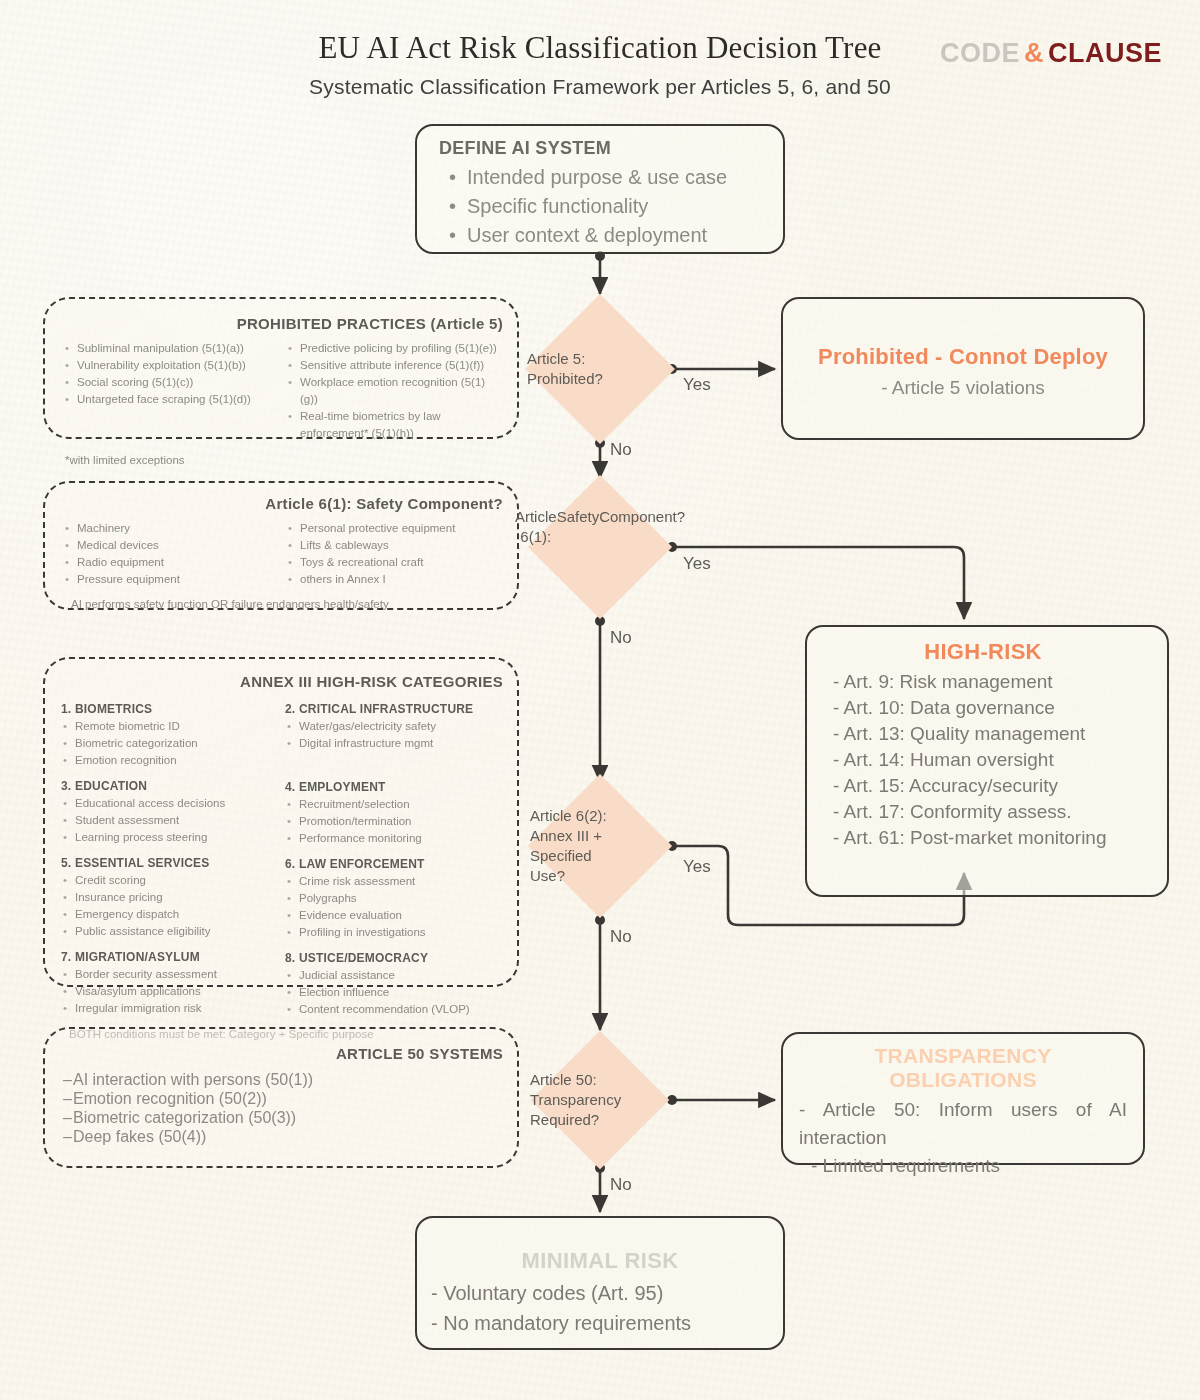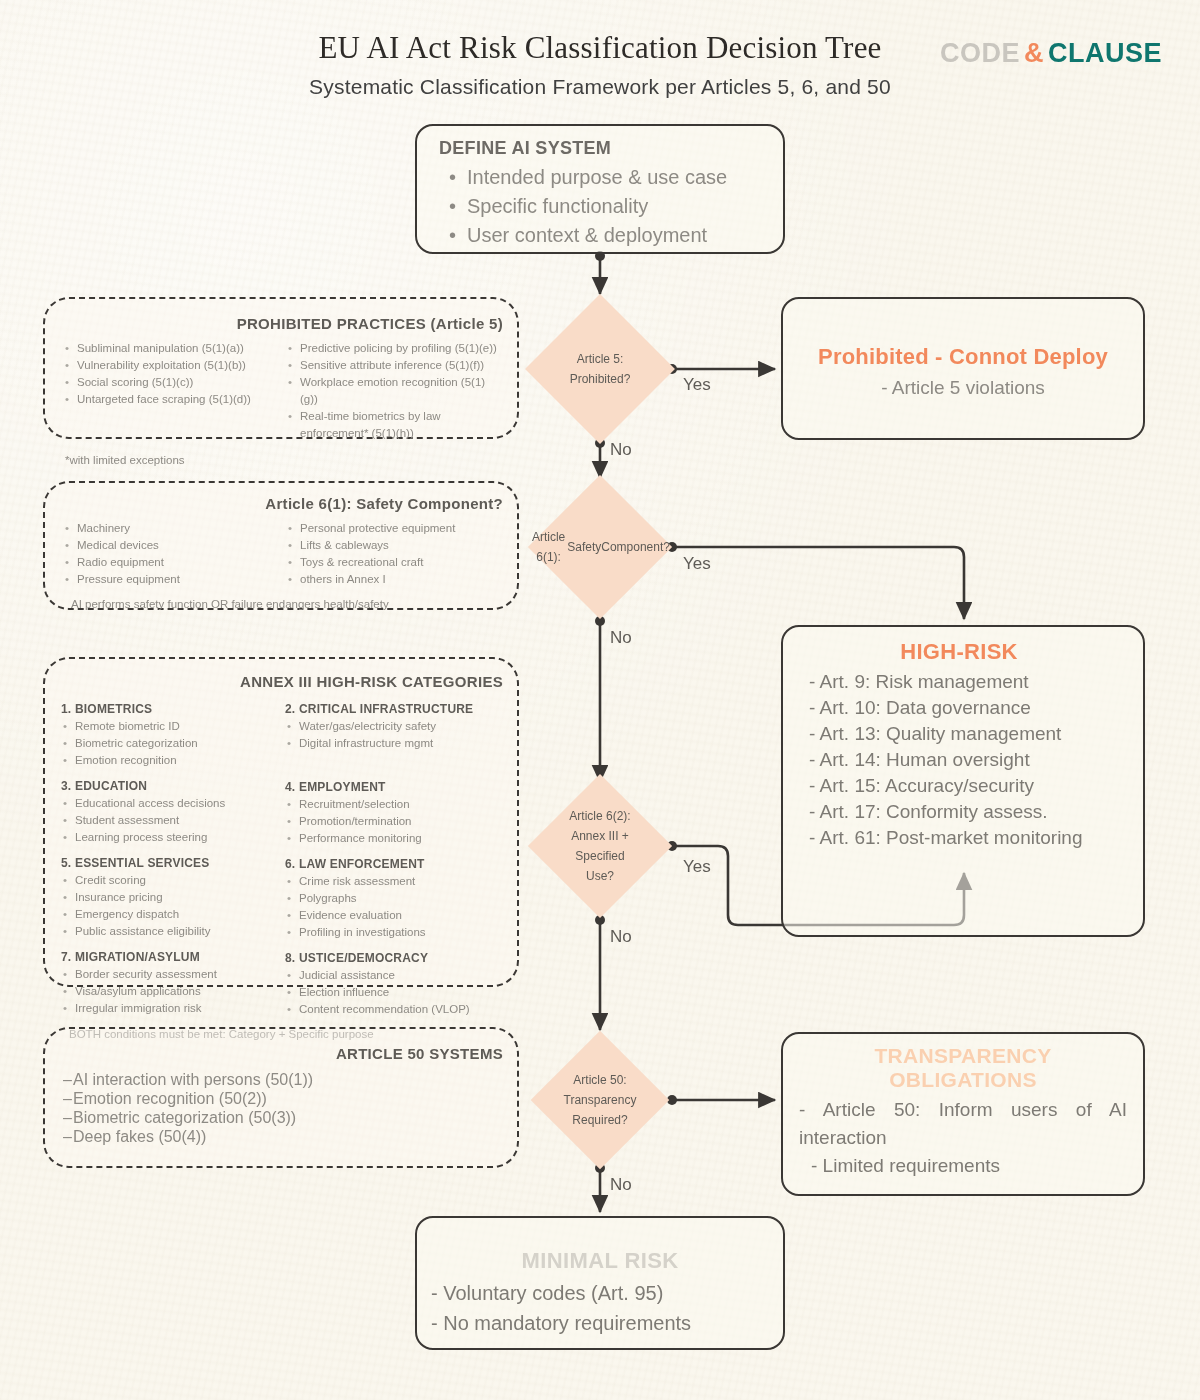--- a/index.html
+++ b/index.html
@@ -53,21 +53,21 @@
     position: absolute;
     right: 38px;
     top: 38px;
     font-size: 27px;
     font-weight: bold;
     letter-spacing: 0.5px;
     white-space: nowrap;
   }
   .logo .lg-code { color: #c9c6bf; }
   .logo .lg-amp  { color: #f2895c; margin: 0 4px; }
-  .logo .lg-clause { color: #0f766e; }
+  .logo .lg-clause { color: #7f1d1d; }
 
   
   .node {
     position: absolute;
     border: 2.5px solid #3a3734;
     border-radius: 18px;
     background: rgba(252,249,241,0.55);
     z-index: 3;
   }
   .node-dashed {
@@ -95,50 +95,50 @@
     left: 10px;
     color: #8d8a84;
   }
 
   
   #prohibited-box { left: 781px; top: 297px; width: 364px; height: 143px; }
   .prohibited-inner { padding-top: 45px; text-align: center; }
   .prohibited-title { font-size: 22px; font-weight: bold; color: #f2895c; letter-spacing: 0.2px; }
   .prohibited-sub { font-size: 19px; color: #8d8a84; margin-top: 7px; }
 
-  #highrisk-box { left: 781px; top: 625px; width: 364px; height: 312px; padding: 12px 8px 0 0; }
+  #highrisk-box { left: 805px; top: 625px; width: 364px; height: 272px; padding: 12px 8px 0 0; }
   .hr-title { text-align: center; font-size: 22px; font-weight: bold; color: #f2895c; letter-spacing: 0.3px; }
   .hr-list { list-style: none; padding-left: 26px; margin-top: 4px; }
   .hr-list li { font-size: 19px; color: #7d7a74; line-height: 26px; }
 
-  #transparency-box { left: 781px; top: 1032px; width: 364px; height: 164px; padding: 10px 16px 0 16px; }
+  #transparency-box { left: 781px; top: 1032px; width: 364px; height: 133px; padding: 10px 16px 0 16px; }
   .tr-title { text-align: center; font-size: 21px; font-weight: bold; color: #fad0b0; letter-spacing: 0.3px; }
   .tr-line1 { font-size: 19px; color: #7d7a74; text-align: justify; text-align-last: justify; line-height: 28px; margin-top: 4px; }
   .tr-line2 { font-size: 19px; color: #7d7a74; line-height: 28px; padding-left: 12px; }
 
   #minimal-box { left: 415px; top: 1216px; width: 370px; height: 134px; padding: 30px 0 0 0; }
   .mn-title { text-align: center; font-size: 22px; font-weight: bold; color: #d5d2ca; letter-spacing: 0.4px; }
   .mn-list { list-style: none; padding-left: 14px; margin-top: 4px; }
   .mn-list li { font-size: 20px; color: #7d7a74; line-height: 30px; }
 
   
   .diamond {
     position: absolute;
     background: #f9dcc8;
     transform: rotate(45deg);
     z-index: 3;
   }
   .diamond-label {
     position: absolute;
     z-index: 4;
     display: flex;
-    align-items: center;
+    align-items: flex-start;
     justify-content: center;
     text-align: center;
-    font-size: 12px;
+    font-size: 15px;
     color: #5e5b56;
     line-height: 20px;
     pointer-events: none;
   }
 
   
   .edge-label {
     position: absolute;
     font-size: 17px;
     color: #5e5b56;

